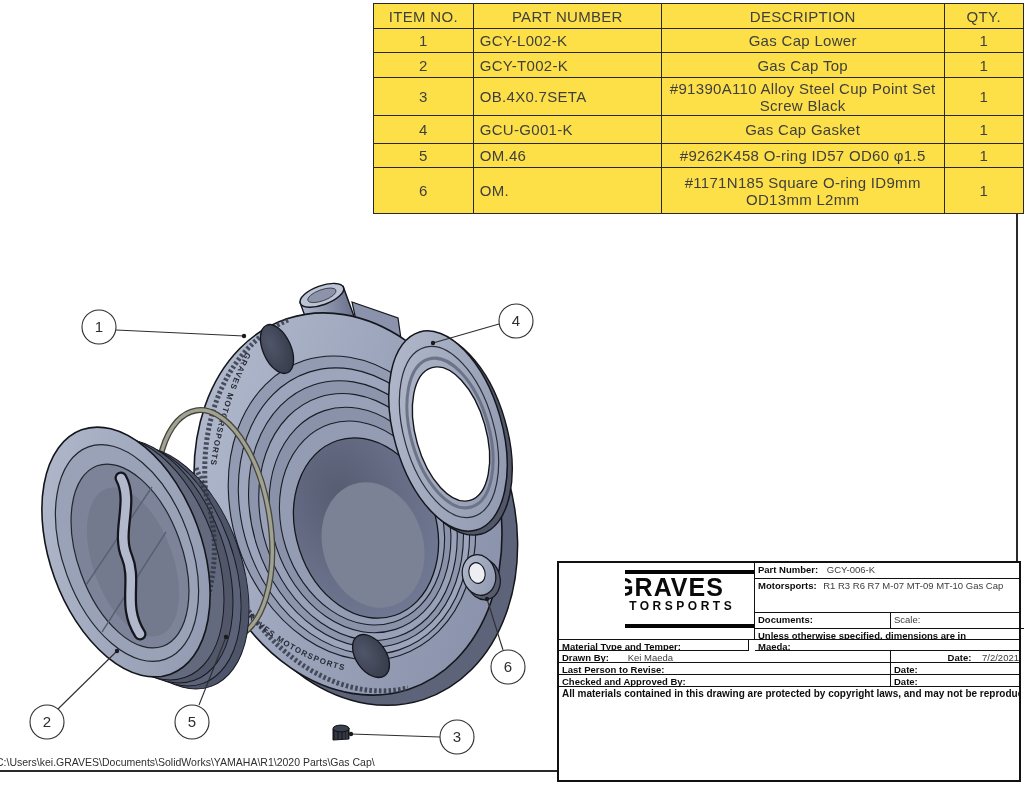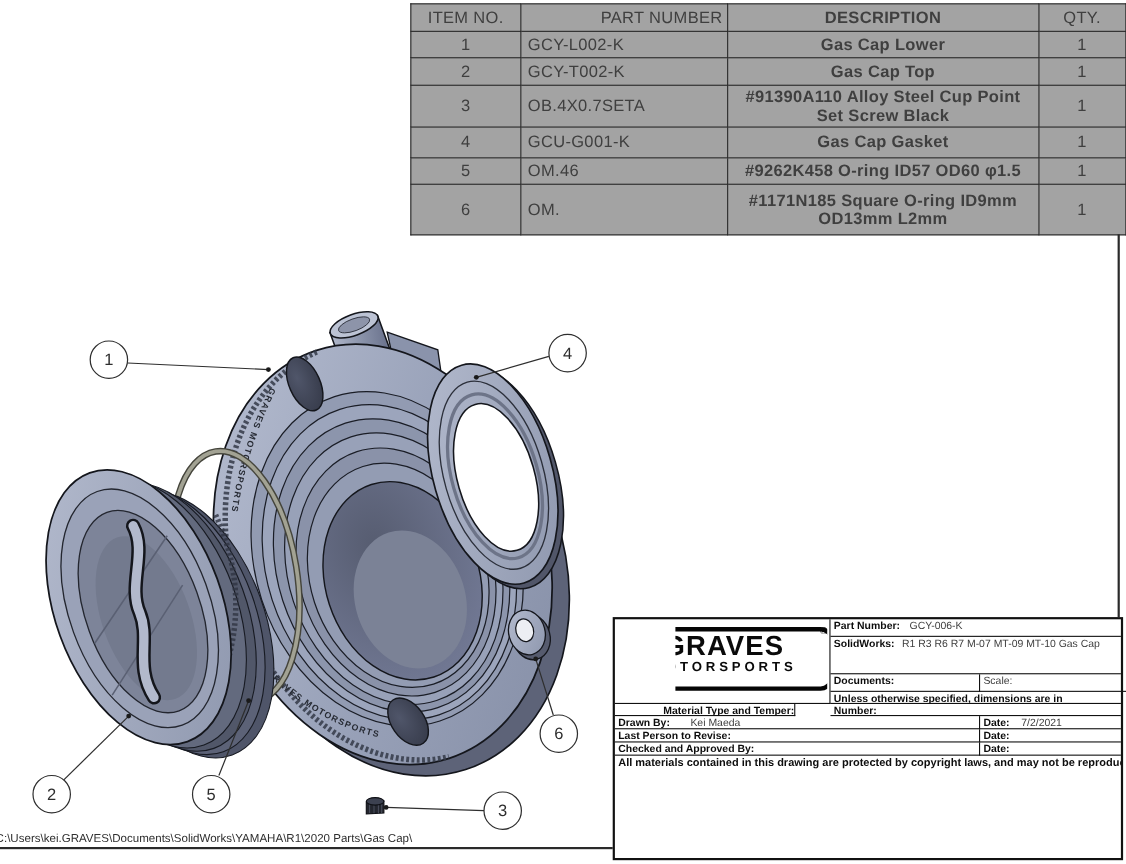--- a/index.html
+++ b/index.html
@@ -1,61 +1,61 @@
 <!DOCTYPE html>
 <html><head>
 <meta charset="utf-8">
 <style>
   html,body{margin:0;padding:0;background:#ffffff;}
   .page{position:relative;width:1024px;height:785px;background:#fff;overflow:hidden;
         font-family:"Liberation Sans",sans-serif;}
 
   
   .bom{position:absolute;left:373px;top:3px;border-collapse:collapse;table-layout:fixed;
-       font-size:15px;color:#3f3f3f;background:#a3a3a3;}
+       font-size:15px;color:#3f3f3f;background:#fde047;}
   .bom td,.bom th{border:1.5px solid #282828;text-align:center;vertical-align:middle;
        padding:0 4px;font-weight:400;line-height:17px;letter-spacing:.3px;}
   .bom .c-item{width:96px;}
-  .bom .c-part{width:184px;text-align:right;}
-  .bom .c-desc{width:290px;font-weight:bold;}
+  .bom .c-part{width:184px;}
+  .bom .c-desc{width:290px;}
   .bom .c-qty{width:74px;}
   .bom td.c-part{text-align:left;padding-left:6px;}
 
   
   .vline{position:absolute;left:1016px;top:213px;width:2px;height:350px;background:#2a2a2a;}
   .hline{position:absolute;left:0;top:770px;width:558px;height:2px;background:#2a2a2a;}
 
   
   .filepath{position:absolute;left:-4px;top:756px;font-size:10.5px;color:#2f2f2f;white-space:nowrap;}
 
   
   .tb{position:absolute;left:557px;top:561px;width:460px;height:217px;border:2px solid #111;
       background:#fff;font-size:9.5px;color:#0c0c0c;}
   .tb .cell{position:absolute;box-sizing:border-box;line-height:11px;padding:1px 0 0 3px;
       white-space:nowrap;overflow:hidden;}
   .tb b{font-weight:bold;margin-top:20px;}
   .tb .val{font-weight:400;color:#3d3d3d;}
   .logo-cell{left:0;top:0;width:196px;height:77px;border-right:1.5px solid #111;
       border-bottom:1.5px solid #111;}
-  .logo-clip{position:absolute;left:55px;top:6px;width:138px;height:60px;overflow:hidden;}
+  .logo-clip{position:absolute;left:66px;top:6px;width:138px;height:60px;overflow:hidden;}
   .logo-box{position:absolute;left:-56px;top:1px;width:192px;height:50px;border:4px solid #050505;
       border-radius:12px;background:#fff;text-align:center;}
   .logo-l1{font-size:25px;font-weight:bold;letter-spacing:1px;line-height:26px;color:#0a0a0a;}
   .logo-l2{font-size:12px;font-weight:bold;letter-spacing:3.5px;line-height:13px;color:#0a0a0a;}
   .logo-reg{position:absolute;right:0px;top:-1px;font-size:9px;color:#0a0a0a;}
   .row-pn{left:196px;top:0;width:264px;height:16px;border-bottom:1.2px solid #111;line-height:14px;}
   .row-desc{left:196px;top:16px;width:264px;height:34px;border-bottom:1.2px solid #111;line-height:13px;}
   .row-rev{left:196px;top:50px;width:135px;height:16px;border-bottom:1.2px solid #111;line-height:14px;}
   .row-scale{left:331px;top:50px;width:152px;height:16px;border-left:1.2px solid #111;
       border-bottom:1.2px solid #111;line-height:14px;}
   .row-units{left:196px;top:66px;width:264px;height:11px;border-bottom:1.5px solid #111;}
-  .row-mat{left:0;top:77px;width:164px;height:11px;border-right:1.2px solid #111;border-bottom:1.2px solid #111;text-align:right;}
+  .row-mat{left:0;top:77px;width:190px;height:11px;border-right:1.2px solid #111;border-bottom:1.2px solid #111;}
   .row-fin{left:196px;top:77px;width:264px;height:11px;border-bottom:1.2px solid #111;}
   .row-drawn{left:0;top:88px;width:331px;height:12px;border-bottom:1.2px solid #111;}
-  .row-drawndate{left:331px;top:88px;width:129px;height:12px;border-left:1.2px solid #111;border-bottom:1.2px solid #111;}
+  .row-drawndate{left:331px;top:88px;width:129px;height:12px;border-left:1.2px solid #111;border-bottom:1.2px solid #111;text-align:right;}
   .row-revise{left:0;top:100px;width:331px;height:12px;border-bottom:1.2px solid #111;}
   .row-revisedate{left:331px;top:100px;width:129px;height:12px;border-left:1.2px solid #111;border-bottom:1.2px solid #111;}
   .row-checked{left:0;top:112px;width:331px;height:12px;border-bottom:1.5px solid #111;}
   .row-checkeddate{left:331px;top:112px;width:129px;height:12px;border-left:1.2px solid #111;border-bottom:1.5px solid #111;}
   .legal{left:0;top:124px;width:460px;height:93px;white-space:normal;text-align:center;
       font-weight:bold;font-size:10px;line-height:15.3px;padding:2px 9px 0 9px;color:#0e0e0e;}
 
   
   .diagram{position:absolute;left:0;top:225px;width:560px;height:552px;}
   .balloon-num{font-size:15px;fill:#2e2e2e;font-family:"Liberation Sans",sans-serif;}
@@ -283,37 +283,37 @@
           <div class="logo-l2">MOTORSPORTS</div>
         </div>
         <span class="logo-reg">®</span>
       </div>
     </div>
     <div class="cell row-pn">
       <b>Part Number:</b>
       <span class="val" style="margin-left:6px">GCY-006-K</span>
     </div>
     <div class="cell row-desc">
-      <b>SolidWorks:</b>
+      <b>Motorsports:</b>
       <span class="val" style="margin-left:4px">R1 R3 R6 R7 M-07 MT-09 MT-10 Gas Cap</span>
     </div>
     <div class="cell row-rev">
       <b>Documents:</b>
     </div>
     <div class="cell row-scale">
       <span class="val">Scale:</span>
     </div>
     <div class="cell row-units">
       <b>Unless otherwise specified, dimensions are in</b>
     </div>
     <div class="cell row-mat">
       <b>Material Type and Temper:</b>
     </div>
     <div class="cell row-fin">
-      <b>Number:</b>
+      <b>Maeda:</b>
     </div>
     <div class="cell row-drawn">
       <b>Drawn By:</b>
       <span class="val" style="margin-left:16px">Kei Maeda</span>
     </div>
     <div class="cell row-drawndate">
       <b>Date:</b>
       <span class="val" style="margin-left:8px">7/2/2021</span>
     </div>
     <div class="cell row-revise">

